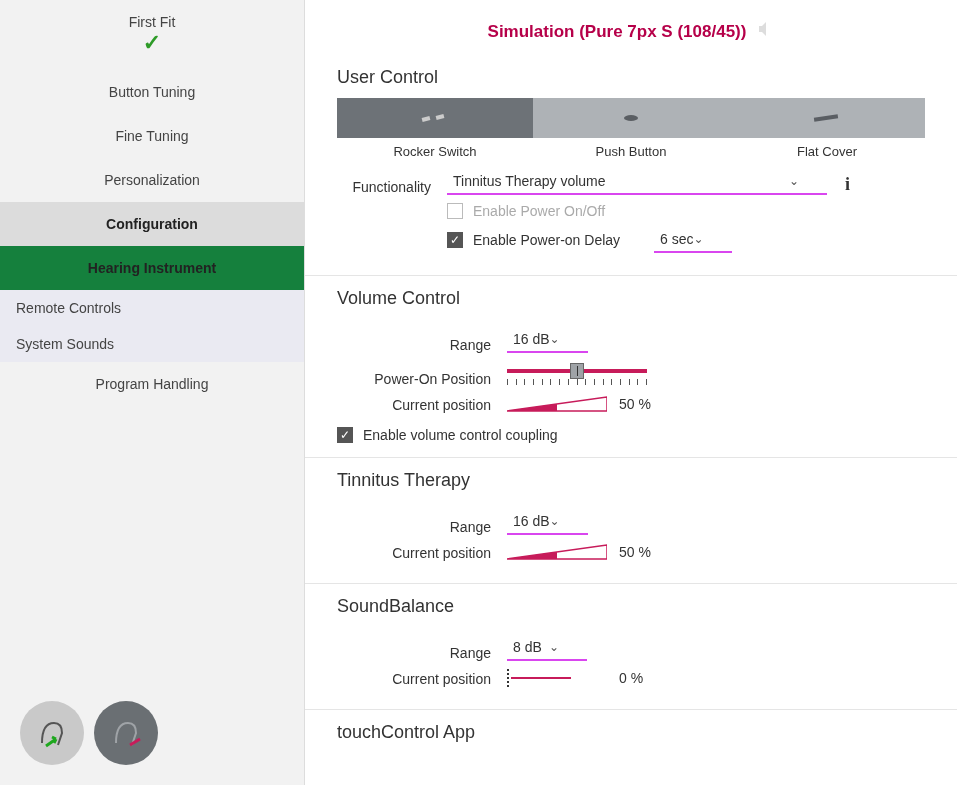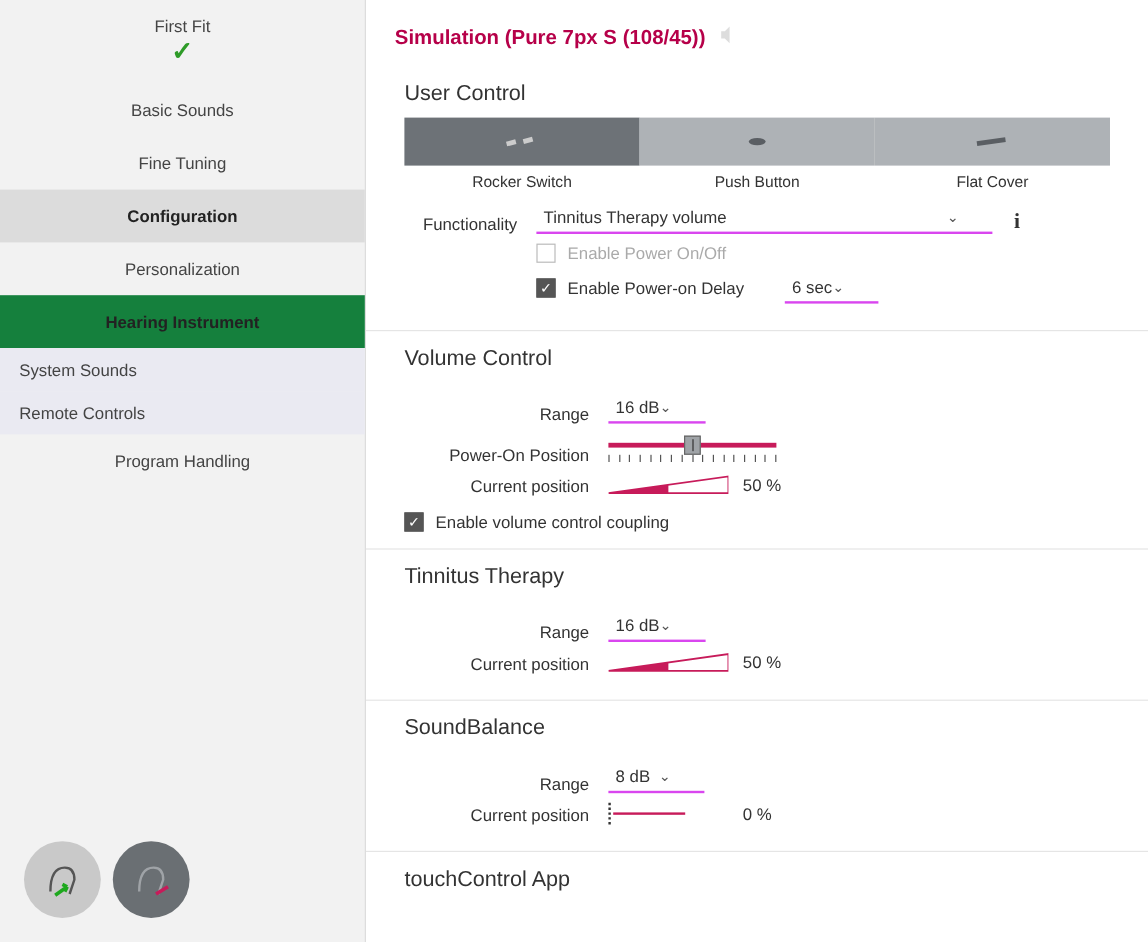--- a/index.html
+++ b/index.html
@@ -13,21 +13,21 @@
 .nav-item.selected { background: #15803d; font-weight: 700; color: #222; }
 .sub-item { padding: 10px 16px 10px 16px; background: #eaeaf2; color: #444; cursor: pointer; }
 .spacer { flex: 1; }
 .device-icons { display: flex; gap: 10px; padding: 20px; }
 .dev-btn { width: 64px; height: 64px; border-radius: 50%; display: flex; align-items: center; justify-content: center; }
 .dev-btn.a { background: #c9c9c9; }
 .dev-btn.b { background: #6a6f73; }
 
 
 .main { flex: 1; display: flex; flex-direction: column; padding: 0; }
-.topbar { display: flex; justify-content: flex-start; align-items: center; padding: 20px 24px 12px 24px; }
+.topbar { display: flex; justify-content: center; align-items: center; padding: 20px 24px 12px 24px; }
 .title { color: #b60049; font-weight: 700; font-size: 17px; margin-right: 10px; }
 .mute-icon { color: #ccc; font-size: 18px; }
 
 .section { padding: 0 32px 14px 32px; border-bottom: 1px solid #e5e5e5; }
 .section h3 { font-size: 18px; font-weight: 400; padding: 12px 0 10px 0; }
 
 
 .uc-tabs { display: flex; margin-bottom: 6px; }
 .uc-tab { flex: 1; height: 40px; display: flex; align-items: center; justify-content: center; background: #aeb2b6; }
 .uc-tab.active { background: #6d7277; }
@@ -73,39 +73,39 @@
 </style>
 </head>
 <body>
 
 <div class="sidebar">
   <div class="nav-item checked">
     <span>First Fit</span>
     <span class="check">✓</span>
   </div>
   <div class="nav-item">
-    <span>Basic Sounds</span>
+    <span>Button Tuning</span>
   </div>
   <div class="nav-item">
     <span>Fine Tuning</span>
+  </div>
+  <div class="nav-item">
+    <span>Personalization</span>
   </div>
   <div class="nav-item bold">
     <span>Configuration</span>
   </div>
-  <div class="nav-item">
-    <span>Personalization</span>
-  </div>
   <div class="nav-item selected">
     <span>Hearing Instrument</span>
   </div>
   <div class="sub-item">
+    <span>Remote Controls</span>
+  </div>
+  <div class="sub-item">
     <span>System Sounds</span>
-  </div>
-  <div class="sub-item">
-    <span>Remote Controls</span>
   </div>
   <div class="nav-item">
     <span>Program Handling</span>
   </div>
 
   <div class="spacer"></div>
 
   <div class="device-icons">
     <div class="dev-btn a">
       <svg width="40" height="40" viewBox="0 0 40 40">

